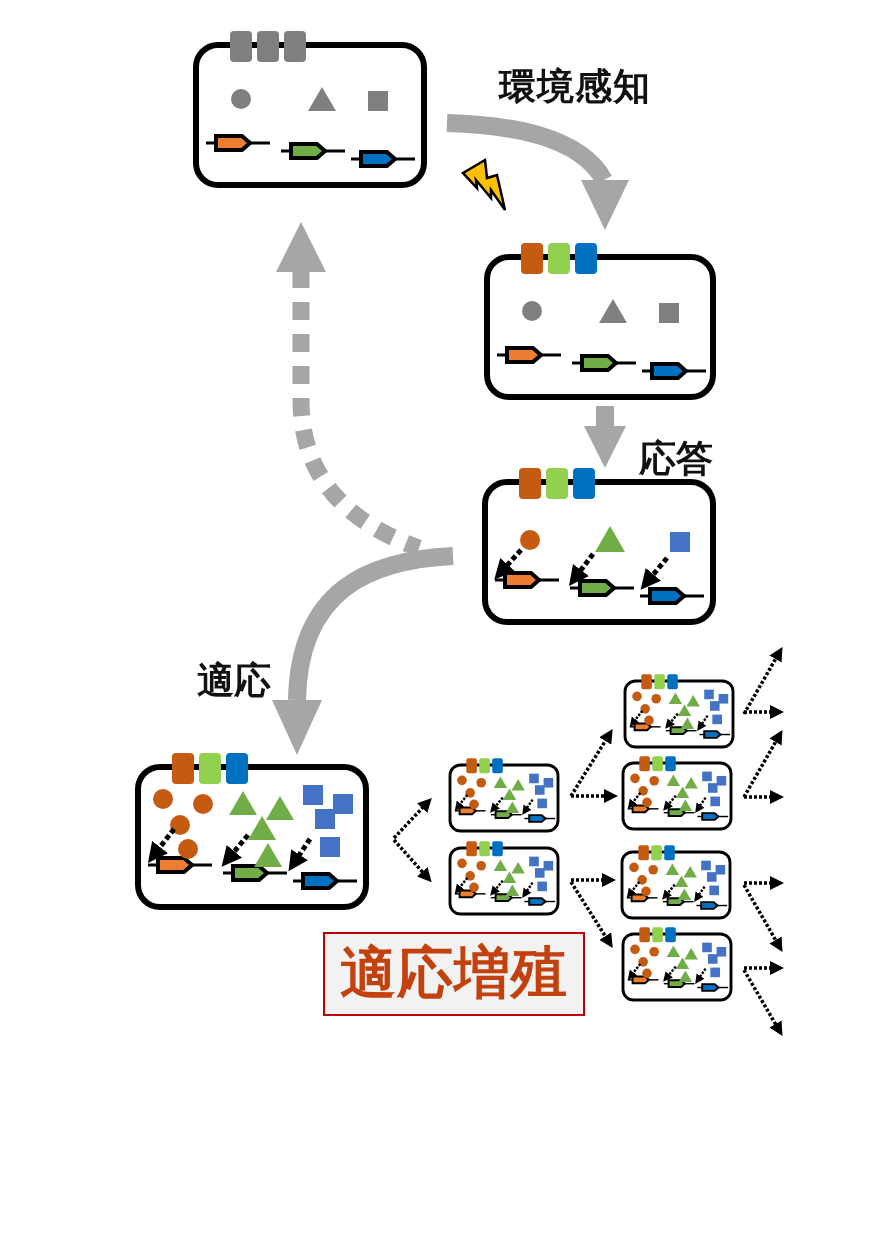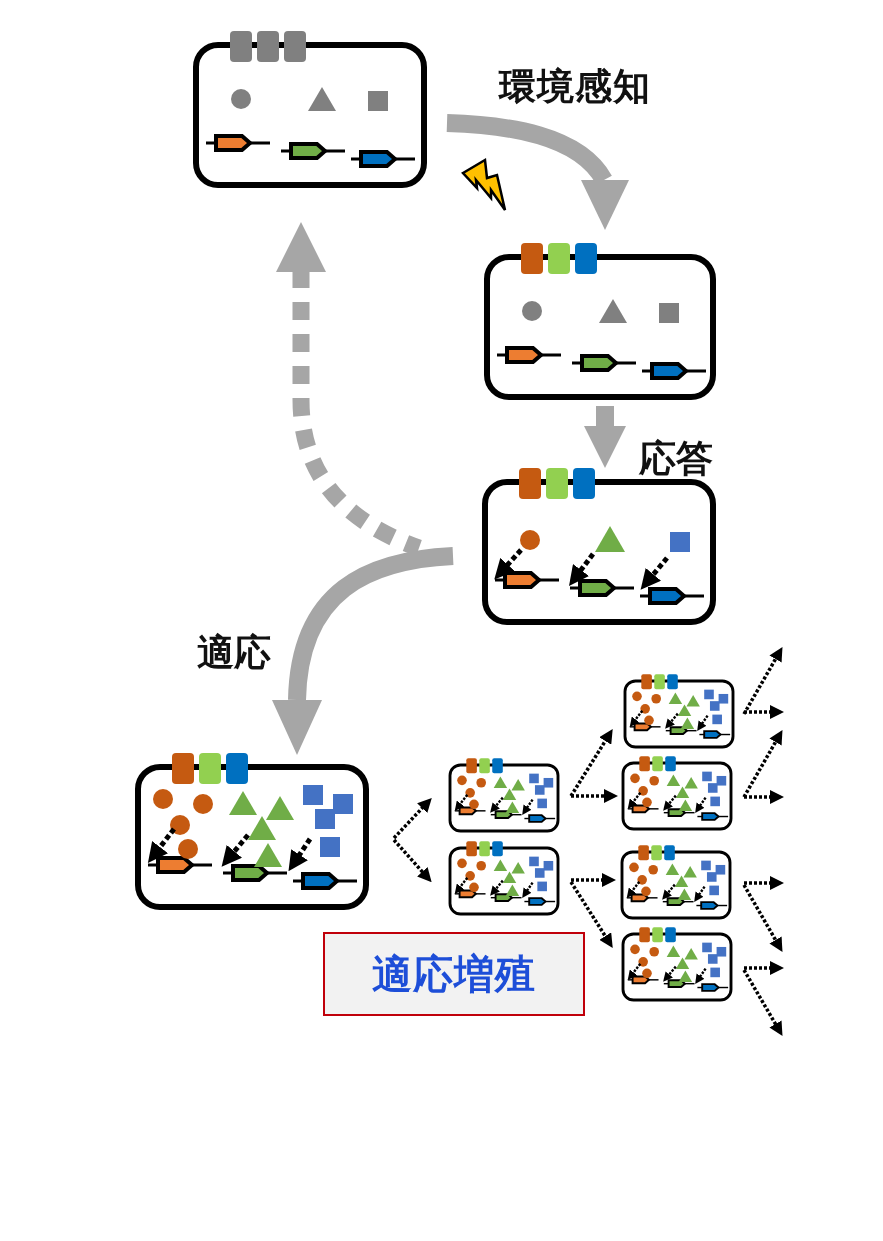--- a/index.html
+++ b/index.html
@@ -1,23 +1,23 @@
 <!DOCTYPE html>
 <html><head>
 <meta charset="utf-8">
 <style>
   html, body { margin:0; padding:0; background:#ffffff; }
   #canvas { position:relative; width:883px; height:1241px; overflow:hidden; background:#fff;margin-left:39px; }
   svg { position:absolute; left:0; top:0; }
   .label { position:absolute; font-family:"DejaVu Sans", sans-serif; font-weight:bold; color:#111; white-space:nowrap; }
   #lbl-sense { left:460px; top:62px; font-size:37px; letter-spacing:1px; }
   #lbl-response { left:600px; top:434px; font-size:37px; }
-  #lbl-adapt { left:158px; top:628px; font-size:37px; }
+  #lbl-adapt { left:158px; top:656px; font-size:37px; }
   #title-box { position:absolute; left:284px; top:932px; width:262px; height:84px; border:2px solid #c0000a; background:#f2f2f2; box-sizing:border-box; display:flex; align-items:center; justify-content:center; }
-  #title-text { font-family:"DejaVu Sans", sans-serif; font-weight:bold; font-size:40px; color:#1d4ed8; letter-spacing:1px; }
+  #title-text { font-family:"DejaVu Sans", sans-serif; font-weight:bold; font-size:56px; color:#c2410c; letter-spacing:1px; }
 </style>
 </head>
 <body>
 
 <div id="canvas">
   <svg id="diagram" width="883" height="1241" viewBox="0 0 883 1241">
       <defs>
         <marker id="ah" markerWidth="4" markerHeight="4" refX="2" refY="2" orient="auto" markerUnits="strokeWidth">
           <path d="M0,0 L4,2 L0,4 Z" fill="#000"></path>
         </marker>

